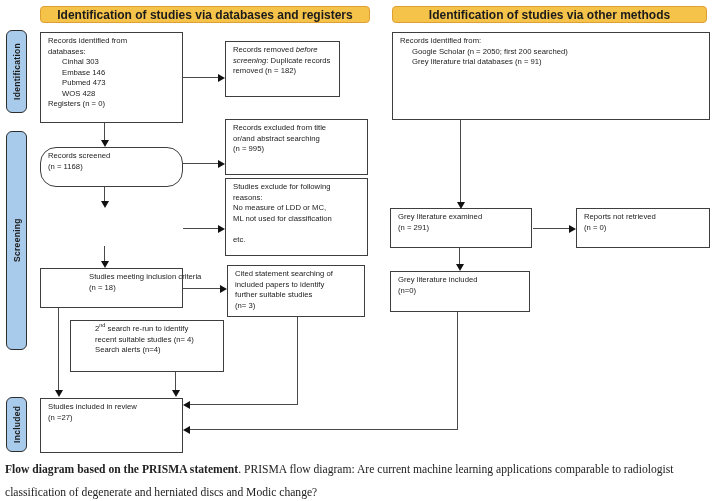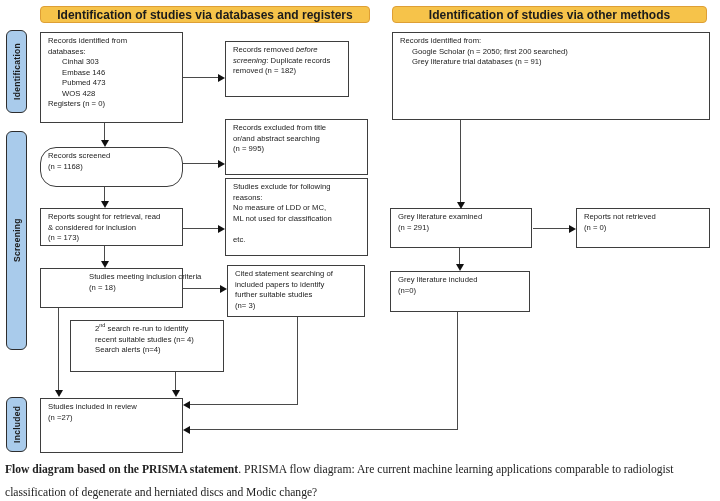--- a/index.html
+++ b/index.html
@@ -59,43 +59,38 @@
     <div class="line indent">Pubmed 473</div>
     <div class="line indent">WOS 428</div>
     <div class="line">Registers (n = 0)</div>
   </div>
 
   <div class="box" style="left:40px;top:147px;width:143px;height:40px;border-radius:16px;">
     <div class="line">Records screened</div>
     <div class="line">(n = 1168)</div>
   </div>
 
-  <div class="box" style="left:40px;top:208px;width:143px;height:38px;">
-    <div class="line">Reports sought for retrieval, read</div>
-    <div class="line">&amp; considered for inclusion</div>
-    <div class="line">(n = 173)</div>
-  </div>
 
   <div class="box" style="left:40px;top:268px;width:143px;height:40px;padding-left:48px;">
     <div class="line">Studies meeting inclusion criteria</div>
     <div class="line">(n = 18)</div>
   </div>
 
   <div class="box" style="left:70px;top:320px;width:154px;height:52px;padding-left:24px;">
     <div class="line"><span>2</span><sup>nd</sup><span> search re-run to identify</span></div>
     <div class="line">recent suitable studies (n= 4)</div>
     <div class="line">Search alerts (n=4)</div>
   </div>
 
   <div class="box" style="left:40px;top:398px;width:143px;height:55px;">
     <div class="line">Studies included in review</div>
     <div class="line">(n =27)</div>
   </div>
 
-  <div class="box" style="left:225px;top:41px;width:124px;height:56px;">
+  <div class="box" style="left:225px;top:41px;width:115px;height:56px;">
     <div class="line"><span>Records removed </span><em>before</em></div>
     <div class="line"><em>screening</em><span>: Duplicate records</span></div>
     <div class="line">removed (n = 182)</div>
   </div>
 
   <div class="box" style="left:225px;top:119px;width:143px;height:56px;">
     <div class="line">Records excluded from title</div>
     <div class="line">or/and abstract searching</div>
     <div class="line">(n = 995)</div>
   </div>

